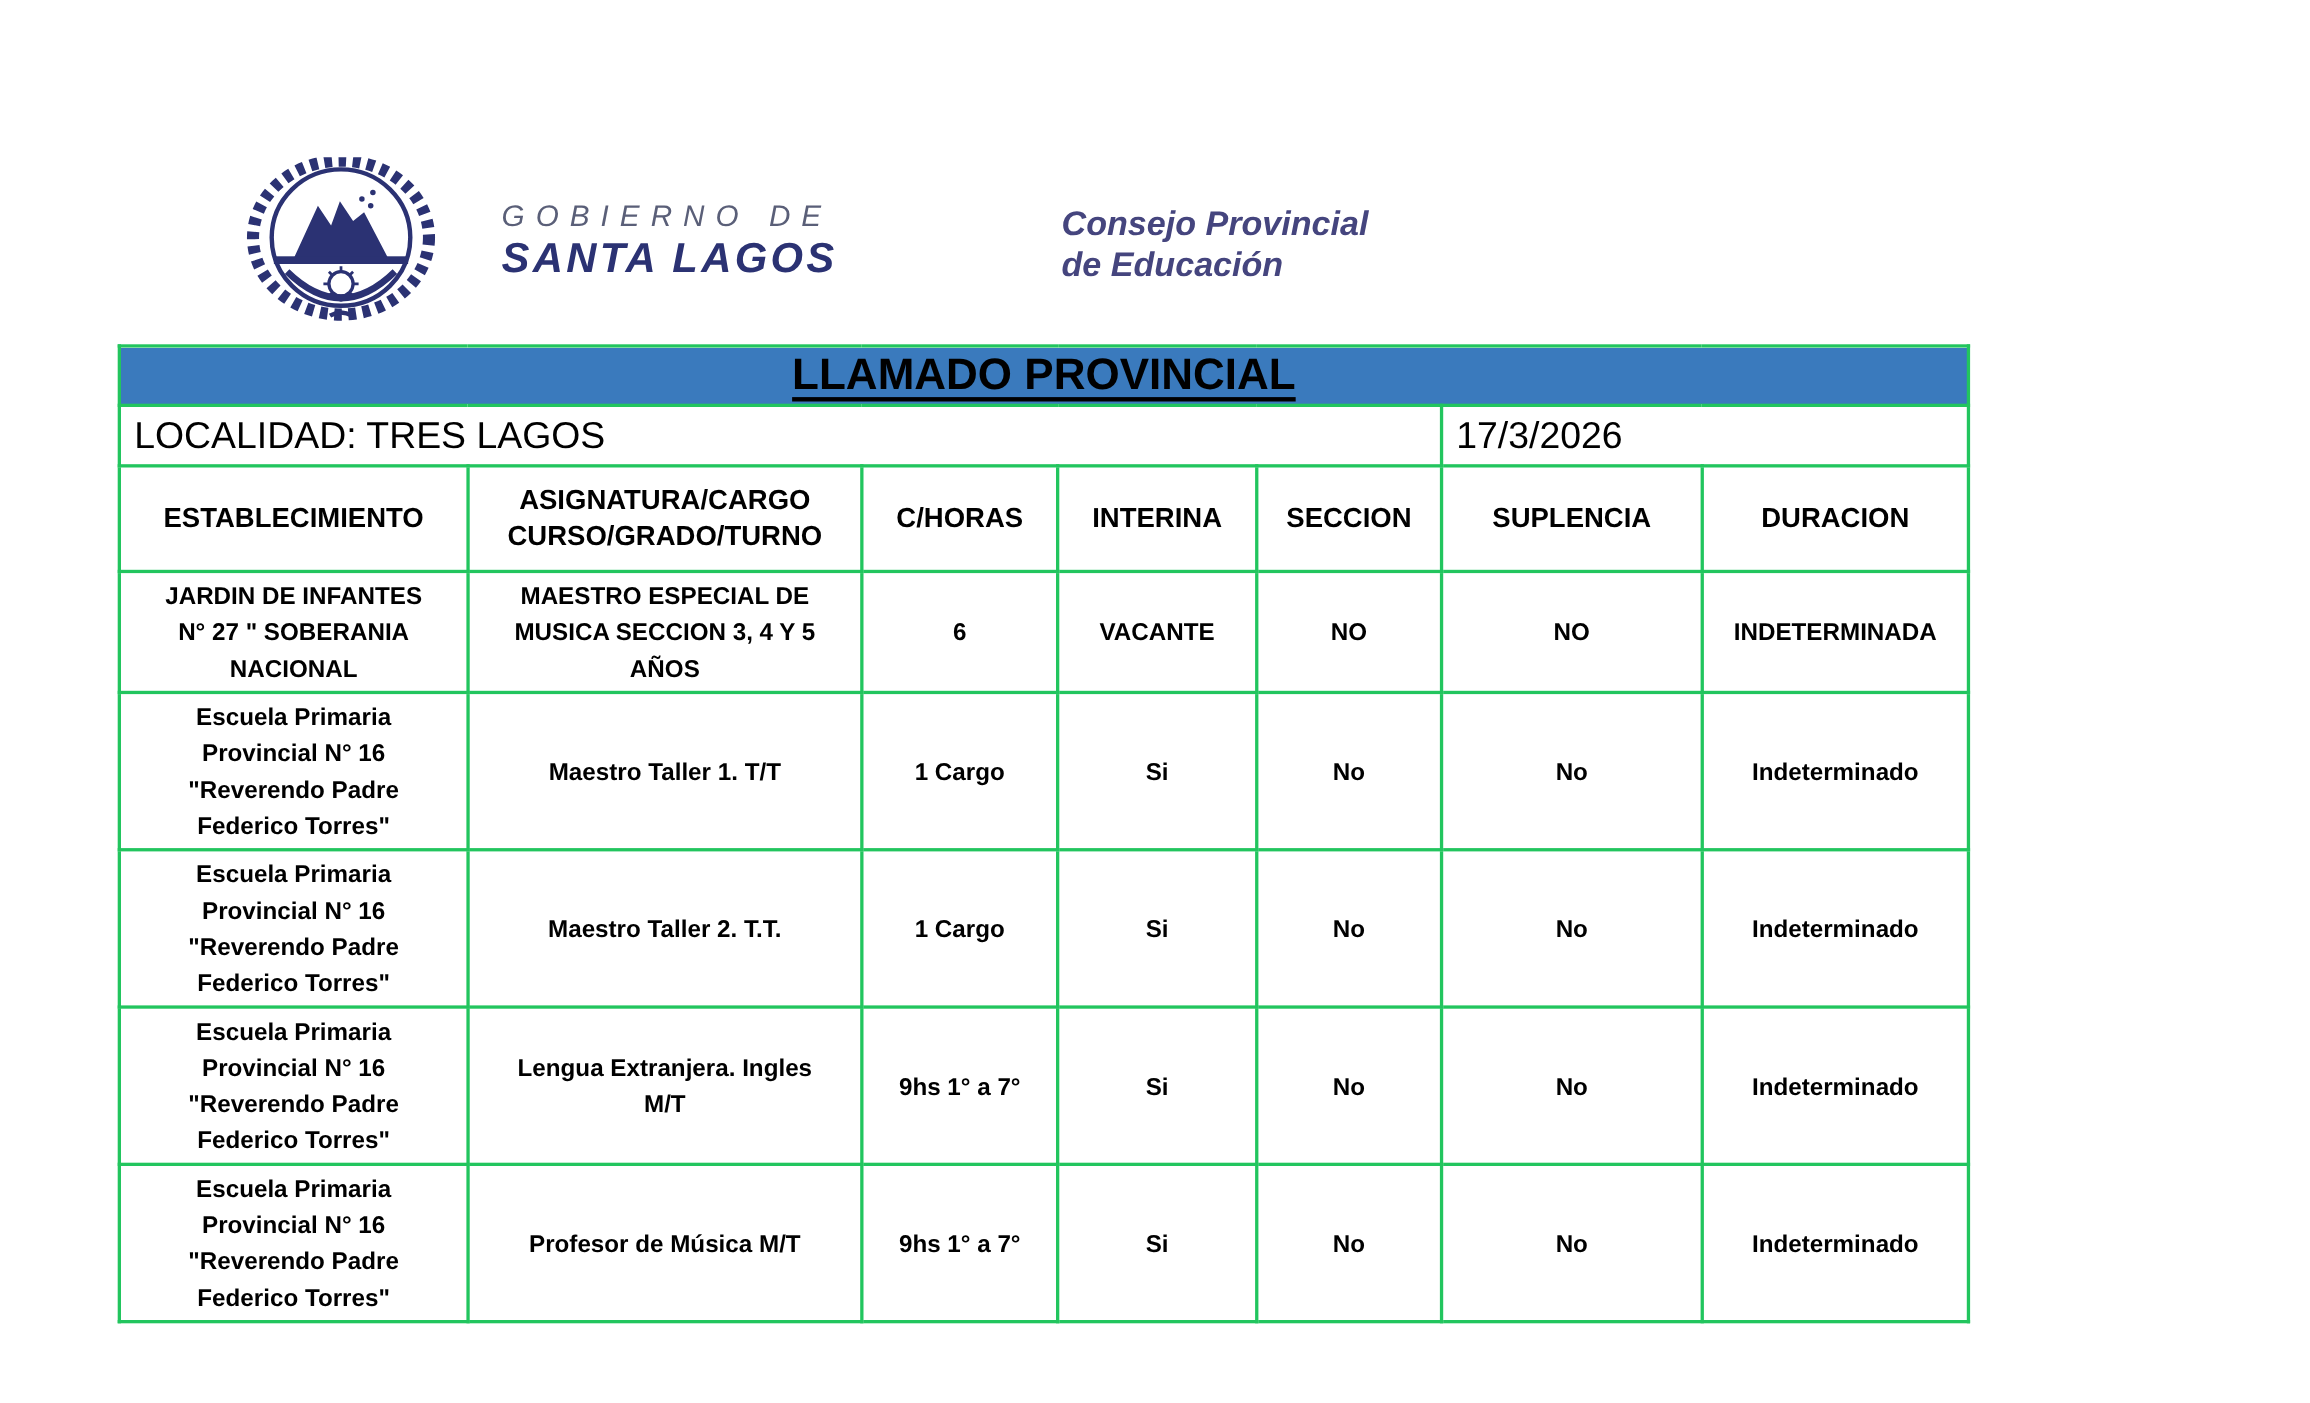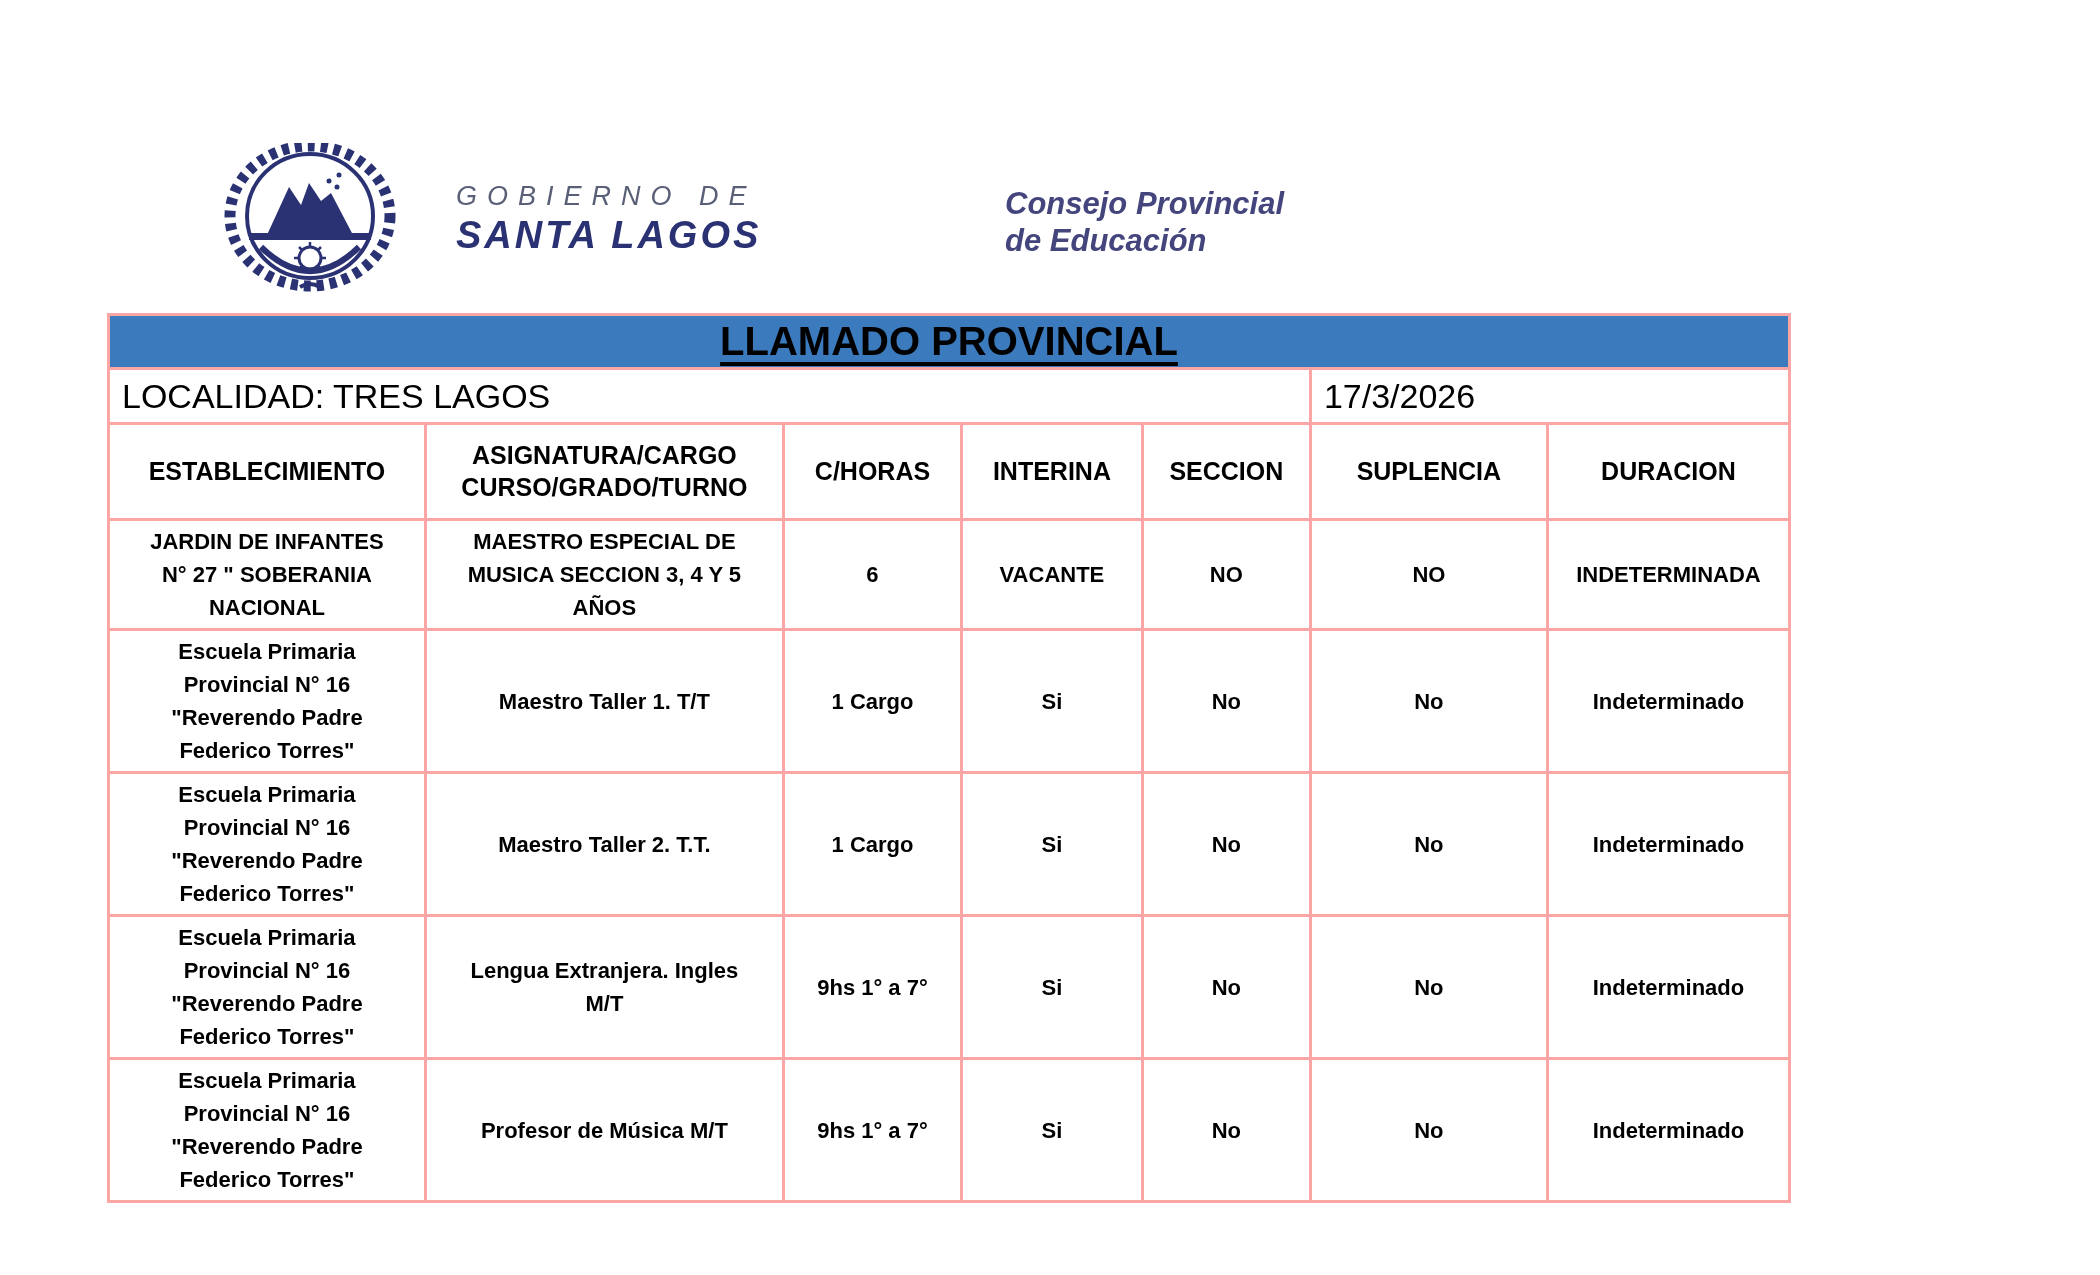--- a/index.html
+++ b/index.html
@@ -32,21 +32,21 @@
     position: absolute; left: 965px; top: 186px;
     font-size: 31px; line-height: 1.18; color: #45457e; font-weight: 600;
   }
   
   .doc-table {
     position: absolute; left: 107px; top: 313px; width: 1684px;
     border-collapse: collapse; table-layout: fixed;
     border: 3px solid #000;
   }
   .doc-table td, .doc-table th {
-    border: 3px solid #fca5a5;
+    border: 3px solid #22c55e;
     text-align: center; vertical-align: middle;
     color: #000;
     overflow: hidden;
   }
   tr.title-row td {
     background: #3a7abd;
     height: 54px;
     font-size: 40px; font-weight: 700;
   }
   tr.title-row td span {
@@ -110,21 +110,21 @@
 
     <path d="M56,104 Q105,152 154,104" fill="none" stroke="#2b3273" stroke-width="6"></path>
     <path d="M95,144 Q105,138 115,144" fill="none" stroke="#2b3273" stroke-width="4"></path>
   </svg>
 
   <div class="gov-text">
     <span class="gov-line1">GOBIERNO DE</span>
     <span class="gov-line2">SANTA LAGOS</span>
   </div>
 
-  <div class="council-text" style="white-space: pre-line; margin-left: 40px;">Consejo Provincial
+  <div class="council-text" style="white-space: pre-line;">Consejo Provincial
 de Educación</div>
 </div>
 
 <table class="doc-table">
   <colgroup>
     <col style="width:18.85%">
     <col style="width:21.30%">
     <col style="width:10.60%">
     <col style="width:10.75%">
     <col style="width:10.00%">

